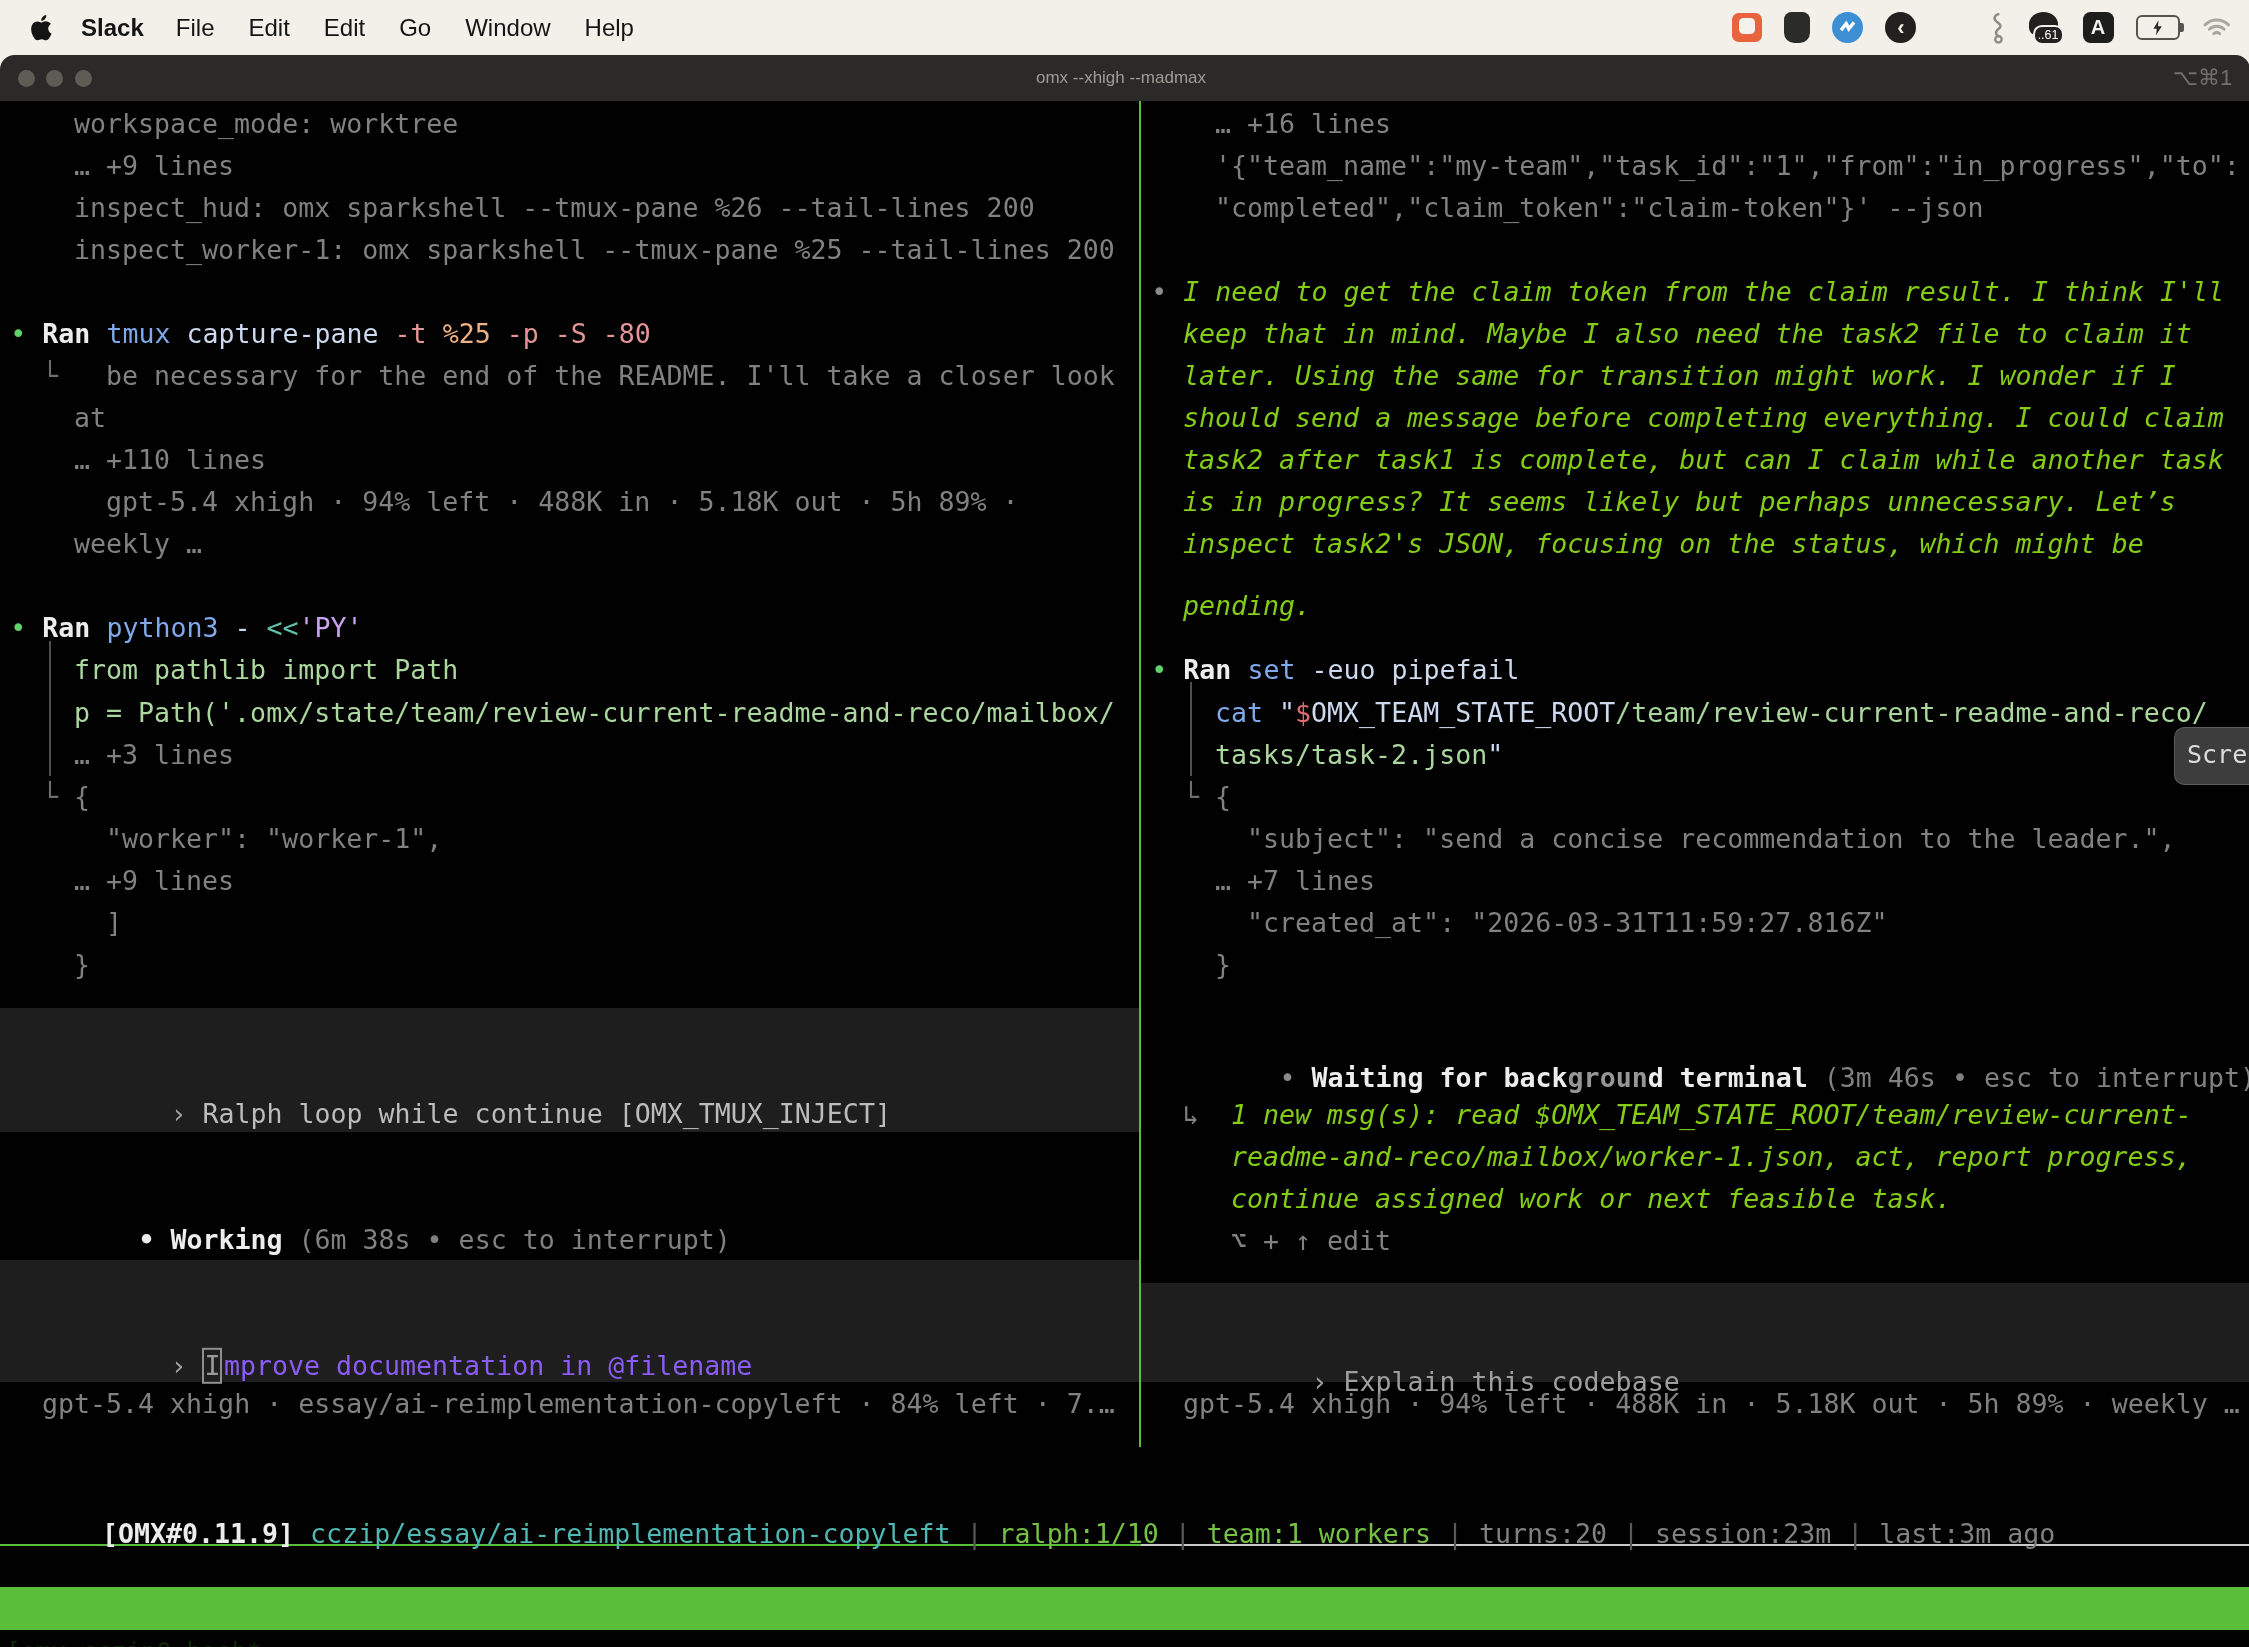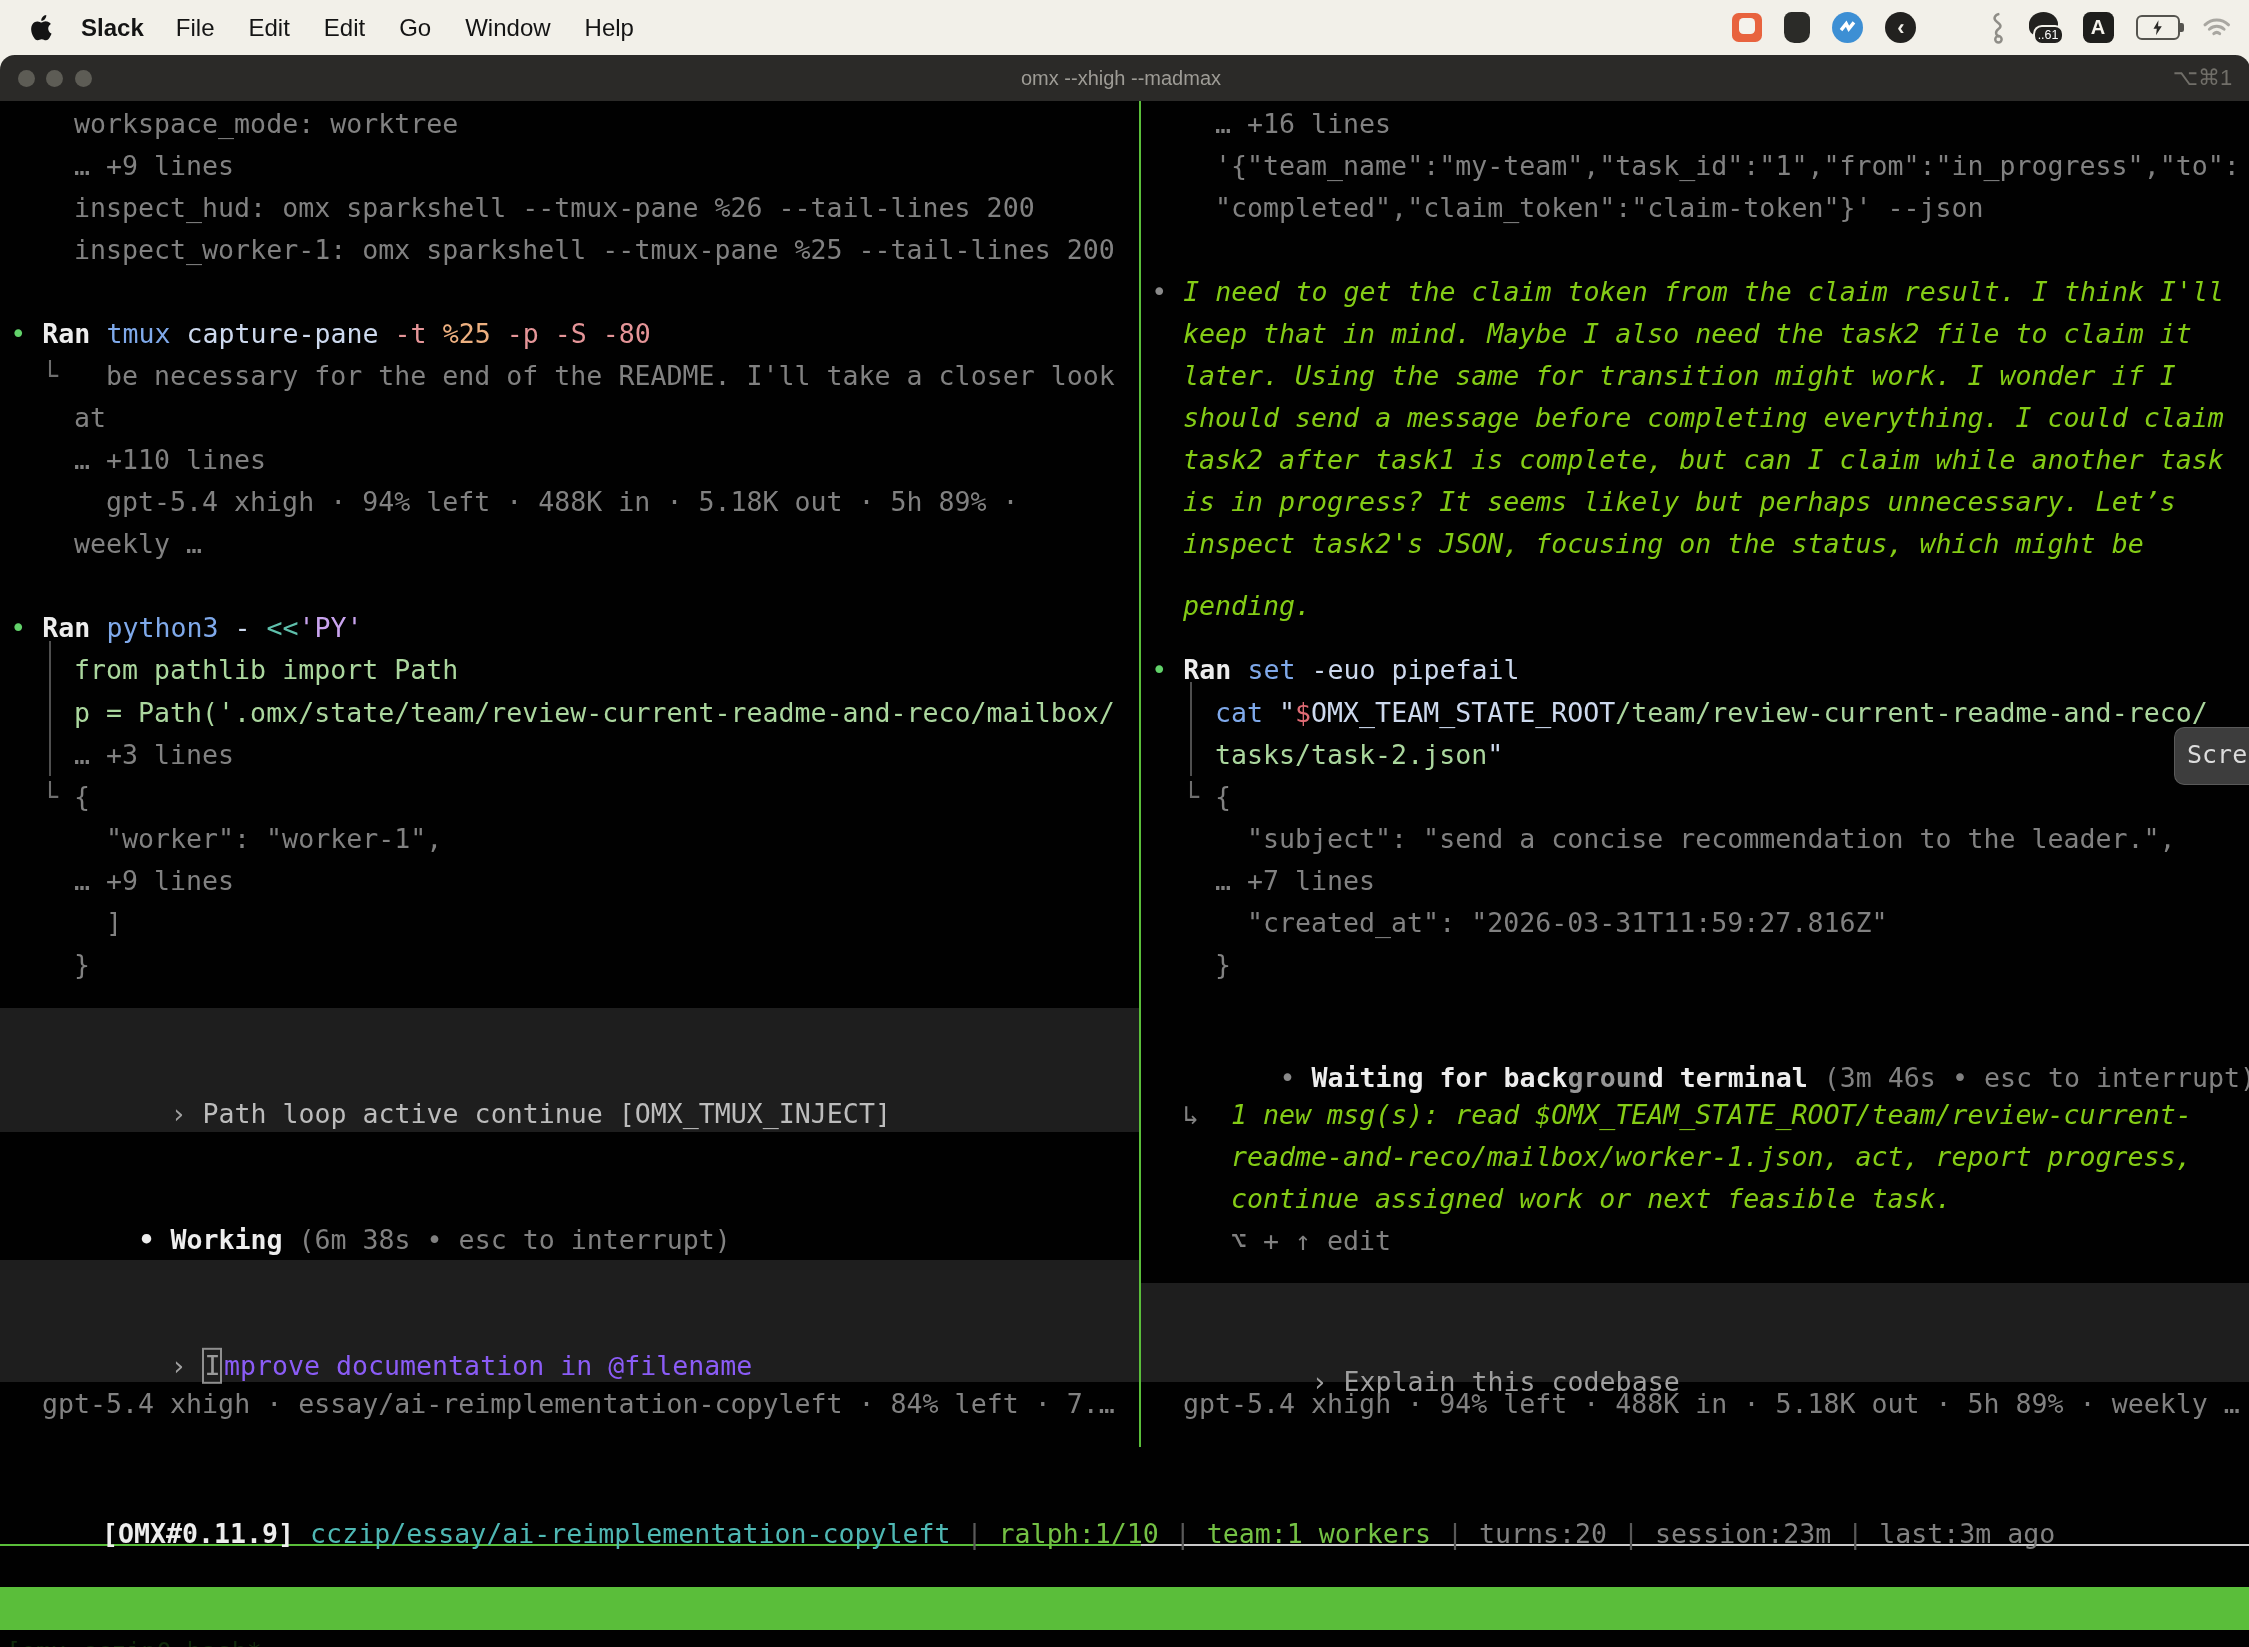--- a/index.html
+++ b/index.html
@@ -26,21 +26,21 @@
   .ic-count .blob{position:absolute;left:0;top:0;width:29.5px;height:25px;background:#22211f;border-radius:50% 50% 40% 40%;}
   .ic-count .badge{position:absolute;right:-3px;bottom:-1.5px;background:#22211f;border:2.2px solid #f2f0e9;border-radius:8.9px;color:#fff;font-size:12.5px;font-family:"Liberation Sans",sans-serif;padding:0.7px 3px;}
   .ic-kbd{width:31px;height:31px;background:#1e1e1c;border-radius:7.4px;color:#f4f2ec;font-size:20px;font-weight:bold;display:flex;align-items:center;justify-content:center;font-family:"Liberation Sans",sans-serif;}
   .ic-batt{position:relative;width:40px;height:20.7px;border:2.2px solid #55544f;border-radius:5.9px;display:flex;align-items:center;justify-content:center;}
   .ic-batt::after{content:"";position:absolute;right:-6.6px;width:3.7px;height:8.9px;background:#55544f;border-radius:0 2.2px 2.2px 0;}
   
   .corner-bg{position:absolute;left:0;top:55px;width:2250px;height:29.5px;background:#f2f0e9;}
   .titlebar{position:absolute;left:0;top:55px;width:2250px;height:46px;background:#2b2a28;border-radius:14.8px 14.8px 0 0;display:flex;align-items:center;font-family:"Liberation Sans",sans-serif;}
   .lights{position:absolute;left:17.7px;display:flex;gap:11.8px;}
   .light{width:17px;height:17px;border-radius:50%;background:#5d5c55;}
-  .win-title{position:absolute;left:0;right:8px;text-align:center;color:#9e9c96;font-size:20px;}
+  .win-title{position:absolute;left:0;right:8px;text-align:center;color:#9e9c96;font-size:17px;}
   .win-shortcut{position:absolute;right:17.7px;color:#716f69;font-size:22px;}
   
   .terminal{position:absolute;left:0;top:101px;width:2250px;height:1546px;background:#010101;font-size:26.6px;line-height:42px;}
   .pane{position:absolute;top:0;height:1346px;overflow:hidden;}
   .pane-left{left:0;width:1139px;}
   .pane-right{left:1141px;width:1109px;}
   .trow{position:absolute;height:42px;white-space:pre;}
   .vbar{position:absolute;width:1.5px;background:#4f4f4f;}
   .v-divider{position:absolute;left:1139px;top:0;width:2.2px;height:1346px;background:#5abe3a;}
   .h-border-l{position:absolute;left:0;top:1443px;width:1141px;height:2.2px;background:#5abe3a;}
@@ -185,21 +185,21 @@
           <div class="trow" style="left: 42px; top: 675px;"><span class="s-dim2">└ </span><span class="s-dim">{</span></div>
           <div class="trow" style="left: 106px; top: 717px;"><span class="s-dim">"worker": "worker-1",</span></div>
           <div class="trow" style="left: 74px; top: 759px;"><span class="s-dim">… +9 lines</span></div>
           <div class="trow" style="left: 106px; top: 801px;"><span class="s-dim">]</span></div>
           <div class="trow" style="left: 74px; top: 843px;"><span class="s-dim">}</span></div>
         </div>
       <div class="vbar" style="left:49px;top:540px;height:135px;"></div>
 
       <div class="band" style="top:907px;height:124px;">
         <div class="trow" style="left:10.3px;top:43px;">
-          <span class="s-lg">› </span><span class="s-bright">Path loop active continue [OMX_TMUX_INJECT]</span>
+          <span class="s-lg">› </span><span class="s-bright">Ralph loop while continue [OMX_TMUX_INJECT]</span>
         </div>
       </div>
 
       <div class="trow" style="left:10.3px;top:1076px;">
         <span class="s-wb">• </span><span class="s-wb">Working </span><span class="s-dim">(6m 38s • esc to interrupt)</span>
       </div>
 
       <div class="band" style="top:1159px;height:122px;">
         <div class="trow" style="left:10.3px;top:43px;">
           <span class="s-lg">› </span><span class="cursor-box">I</span><span class="s-ph">mprove documentation in @filename</span>

